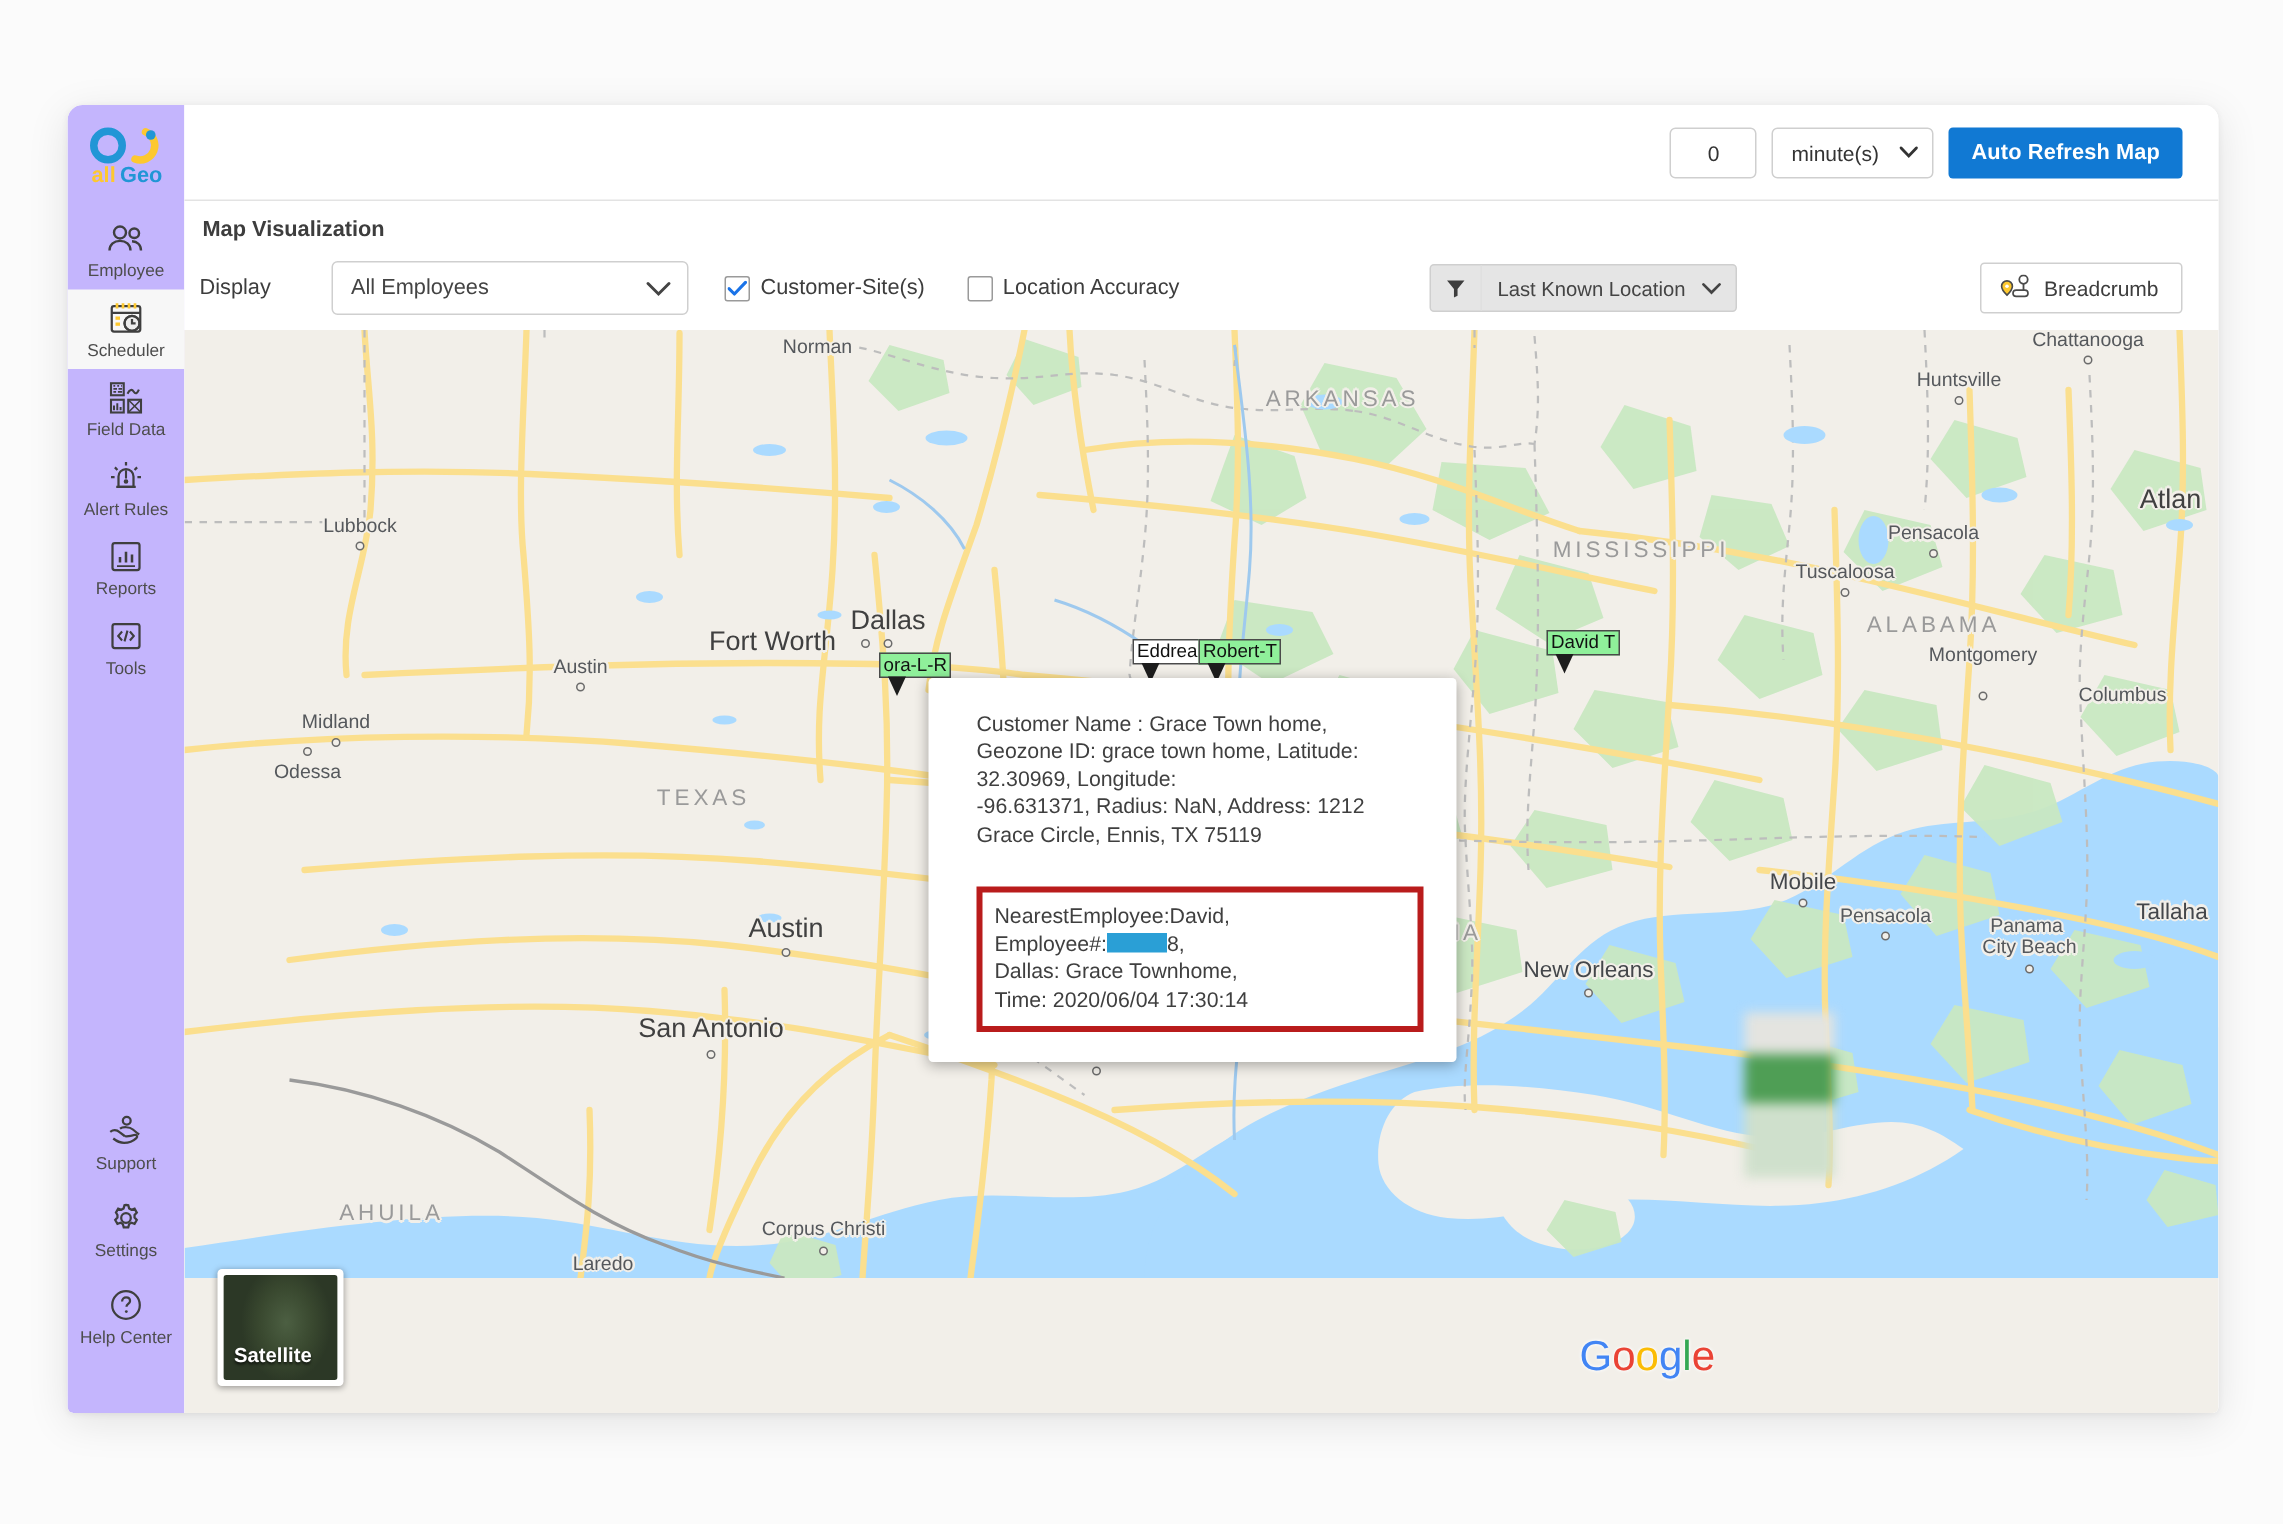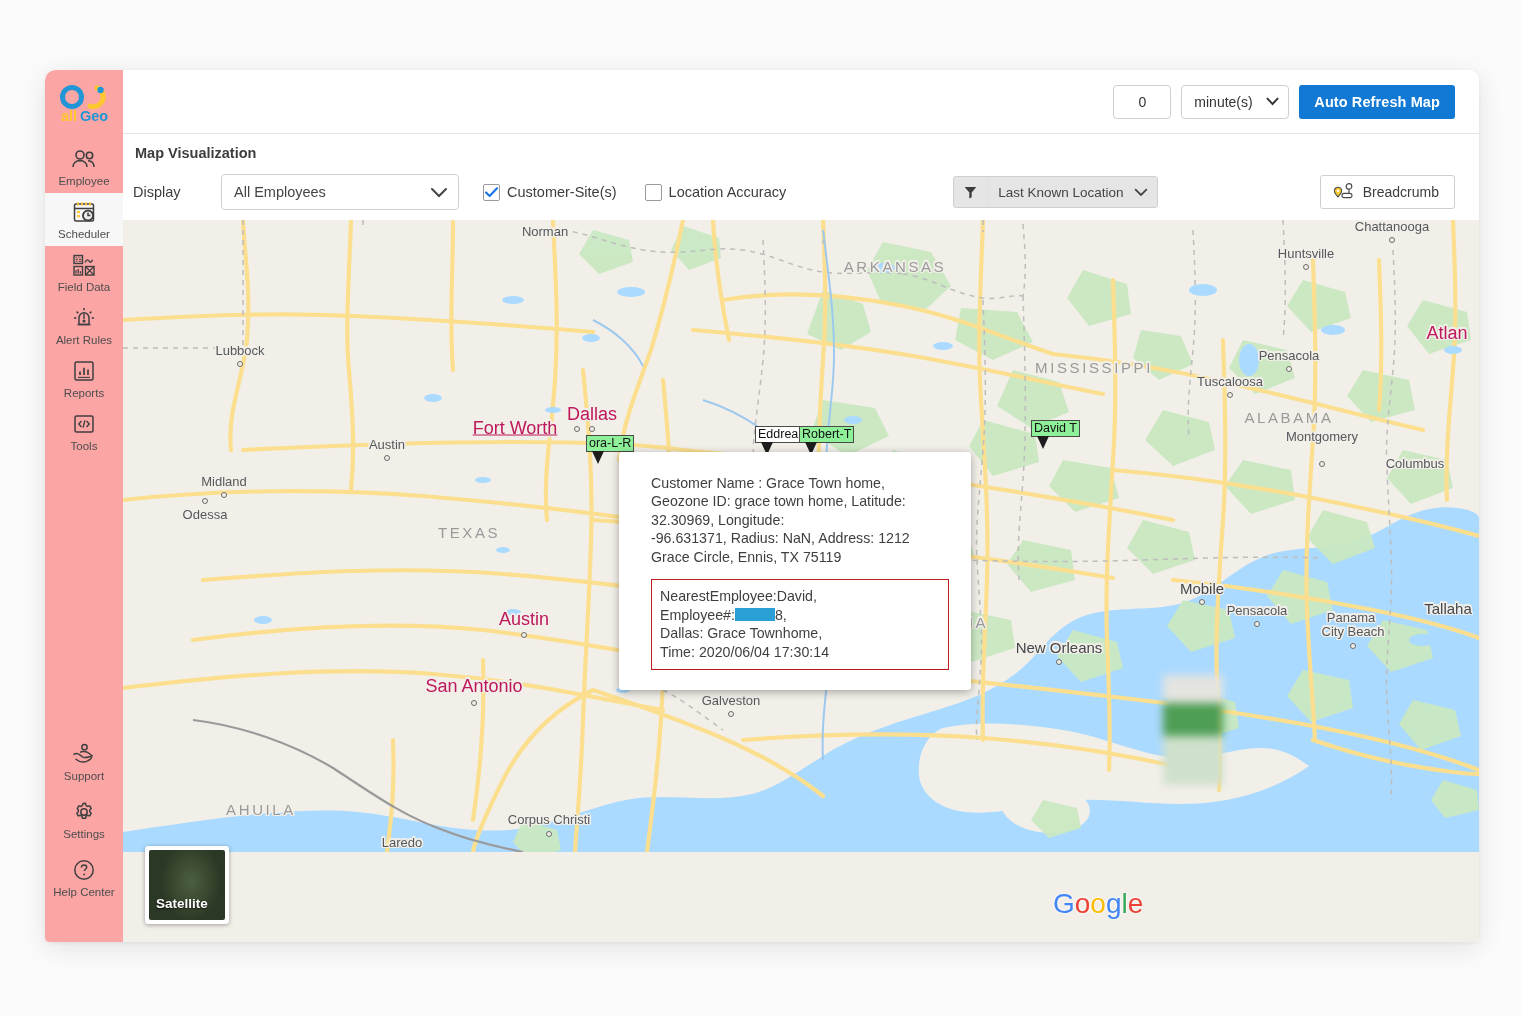--- a/index.html
+++ b/index.html
@@ -18,21 +18,21 @@
     background: #ffffff;
     border-radius: 10px 10px 4px 4px;
     box-shadow: 0 6px 28px rgba(0,0,0,0.10), 0 1px 4px rgba(0,0,0,0.06);
     overflow: hidden;
     display: flex;
   }
 
   
   .sidebar {
     width: 78px; flex: 0 0 78px;
-    background: #fca5a5;
+    background: #c4b5fd;
     display: flex; flex-direction: column; align-items: center;
     padding-top: 8px;
     border-radius: 10px 0 0 4px;
   }
   .logo { width: 64px; height: 44px; margin: 4px 0 14px 0;
           display: flex; align-items: center; justify-content: center; }
   .nav-list { width: 100%; display: flex; flex-direction: column; align-items: center; }
   .nav-item {
     width: 100%; padding: 6px 0 5px 0; text-align: center; cursor: pointer;
   }
@@ -107,21 +107,21 @@
   .map { position: relative; flex: 1; overflow: hidden; background: #f2efe9; }
   .map-canvas { position: absolute; inset: 0; }
   .map-label {
     position: absolute; color: #5b5b5b; white-space: nowrap;
     font-family: "Liberation Sans", sans-serif;
     text-shadow: 1.6px 0 #f2efe9,-1.6px 0 #f2efe9,0 1.6px #f2efe9,0 -1.6px #f2efe9,
                  1.1px 1.1px #f2efe9,-1.1px -1.1px #f2efe9,1.1px -1.1px #f2efe9,-1.1px 1.1px #f2efe9;
     pointer-events: none;
   }
   .lbl-city   { font-size: 13px; color: #55585c; }
-  .lbl-big    { font-size: 18px; color: #be185d; font-weight: normal; }
+  .lbl-big    { font-size: 18px; color: #404040; font-weight: normal; }
   .lbl-med    { font-size: 15px; color: #44474b; }
   .lbl-state  { font-size: 15px; color: #9a9a9a; letter-spacing: 2.6px; }
   .city-dot {
     position: absolute; width: 6px; height: 6px; border-radius: 50%;
     border: 1.3px solid #6b6b6b; background: #f2efe9;
   }
 
   
   .emarker { position: absolute; display: flex; align-items: flex-start; }
   .emarker .tag {
@@ -162,21 +162,21 @@
   .infowin {
     position: absolute; left: 496px; top: 232px; width: 352px;
     background: #fff; border-radius: 3px;
     box-shadow: 0 2px 9px rgba(0,0,0,.32); padding: 22px 22px 20px 32px;
   }
   .iw-text {
     font-size: 14.2px; color: #3f3f3f; line-height: 18.4px;
     font-family: "Liberation Sans", sans-serif;
   }
   .iw-box {
-    margin-top: 13px; border: 1px solid #b91c1c; padding: 7px 8px 8px 8px;
+    margin-top: 25px; border: 4px solid #b91c1c; padding: 7px 8px 8px 8px;
   }
   .iw-box .iw-line { font-size: 14.2px; color: #3f3f3f; line-height: 18.6px; }
   .redact { display: inline-block; width: 40px; height: 13px; background: #2a9fd6;
             vertical-align: -1px; }
   
   .blur-blk { position: absolute; filter: blur(4px); }
 </style>
 </head>
 <body>
 
@@ -522,21 +522,21 @@
       <div id="map-labels">
           <div class="map-label lbl-city" style="left: 422px; top: 11px; transform: translate(-50%, -50%);">Norman</div>
           <div class="map-label lbl-city" style="left: 117px; top: 130px; transform: translate(-50%, -50%);">Lubbock</div>
           <div class="city-dot" style="left: 114px; top: 141px;"></div>
           <div class="map-label lbl-city" style="left: 264px; top: 224px; transform: translate(-50%, -50%);">Austin</div>
           <div class="city-dot" style="left: 261px; top: 235px;"></div>
           <div class="map-label lbl-city" style="left: 101px; top: 261px; transform: translate(-50%, -50%);">Midland</div>
           <div class="city-dot" style="left: 98px; top: 272px;"></div>
           <div class="map-label lbl-city" style="left: 82px; top: 294px; transform: translate(-50%, -50%);">Odessa</div>
           <div class="city-dot" style="left: 79px; top: 278px;"></div>
-          <div class="map-label lbl-big" style="left: 392px; top: 208px; transform: translate(-50%, -50%); text-decoration: underline;">Fort Worth</div>
+          <div class="map-label lbl-big" style="left: 392px; top: 208px; transform: translate(-50%, -50%);">Fort Worth</div>
           <div class="city-dot" style="left: 451px; top: 206px;"></div>
           <div class="map-label lbl-big" style="left: 469px; top: 194px; transform: translate(-50%, -50%);">Dallas</div>
           <div class="city-dot" style="left: 466px; top: 206px;"></div>
           <div class="map-label lbl-big" style="left: 401px; top: 399px; transform: translate(-50%, -50%);">Austin</div>
           <div class="city-dot" style="left: 398px; top: 412px;"></div>
           <div class="map-label lbl-big" style="left: 351px; top: 466px; transform: translate(-50%, -50%);">San Antonio</div>
           <div class="city-dot" style="left: 348px; top: 480px;"></div>
           <div class="map-label lbl-city" style="left: 426px; top: 599px; transform: translate(-50%, -50%);">Corpus Christi</div>
           <div class="city-dot" style="left: 423px; top: 611px;"></div>
           <div class="map-label lbl-city" style="left: 279px; top: 622px; transform: translate(-50%, -50%);">Laredo</div>

